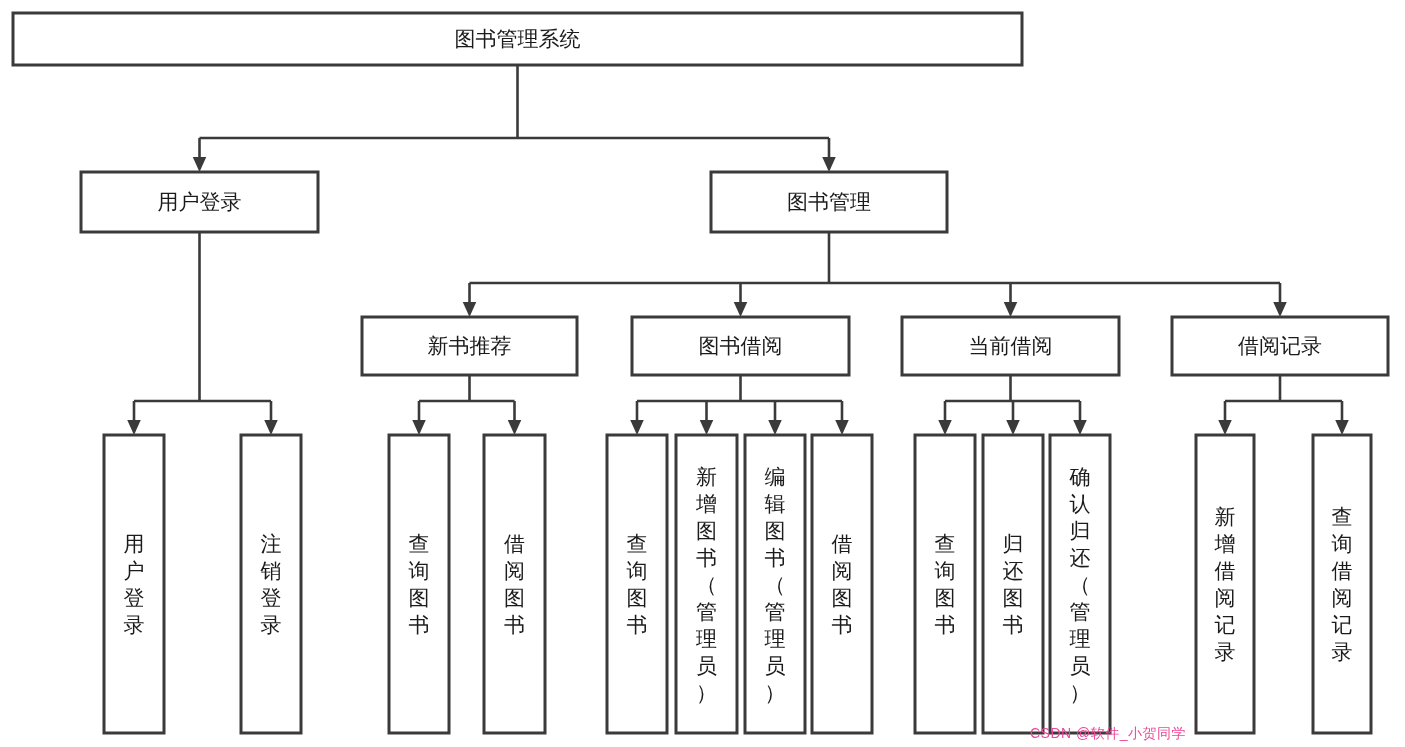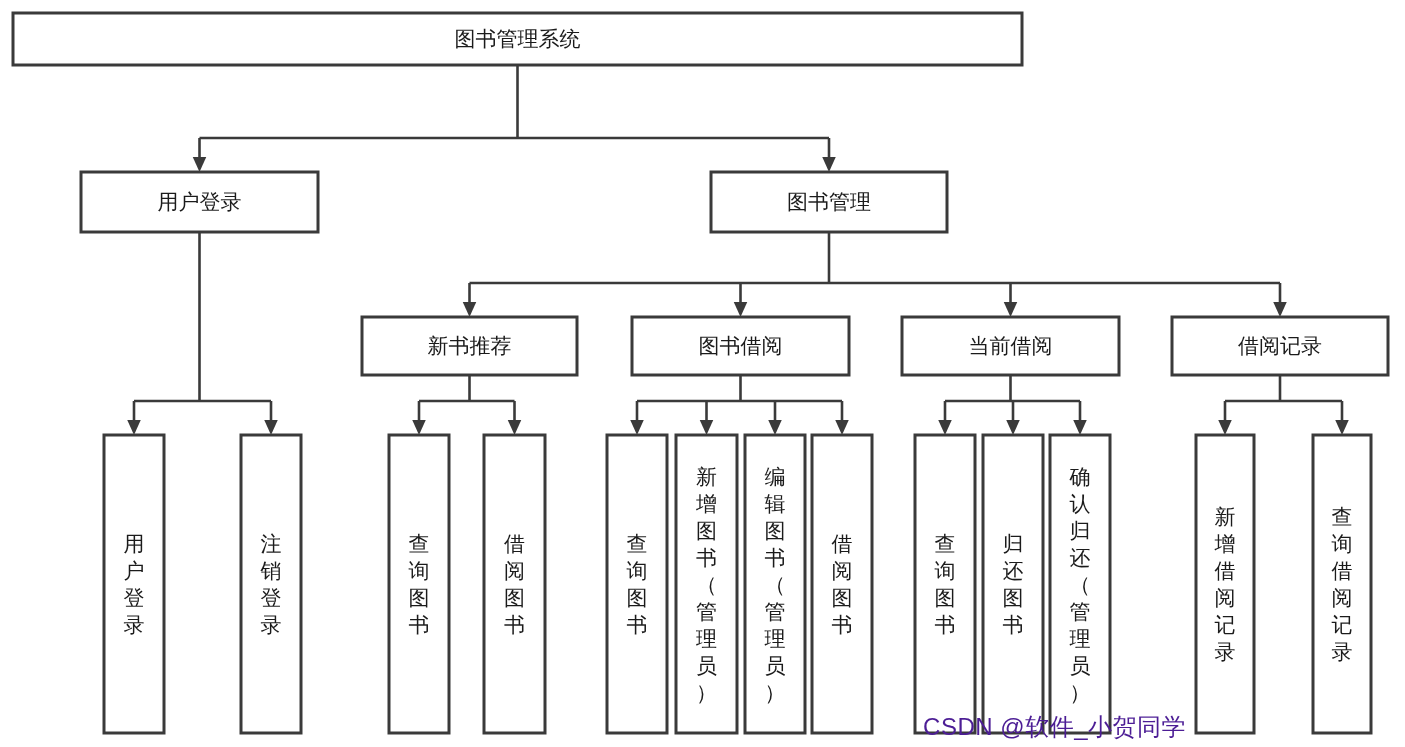--- a/index.html
+++ b/index.html
@@ -53,22 +53,22 @@
     fill: #1b1b1b;
     font-family: "Liberation Sans", "DejaVu Sans", sans-serif;
     font-size: 21px;
     text-anchor: middle;
   }
   .watermark {
     position: absolute;
     right: 8px;
     bottom: 4px;
     font-family: "Liberation Sans", "DejaVu Sans", sans-serif;
-    font-size: 24px;
-    color: #4c1d95;
+    font-size: 14px;
+    color: #ec4899;
     letter-spacing: 0.5px;
     white-space: nowrap;
     user-select: none;
     margin-top: 35px;
   }
 </style>
 </head>
 <body>
 
 <div id="diagram-root">

